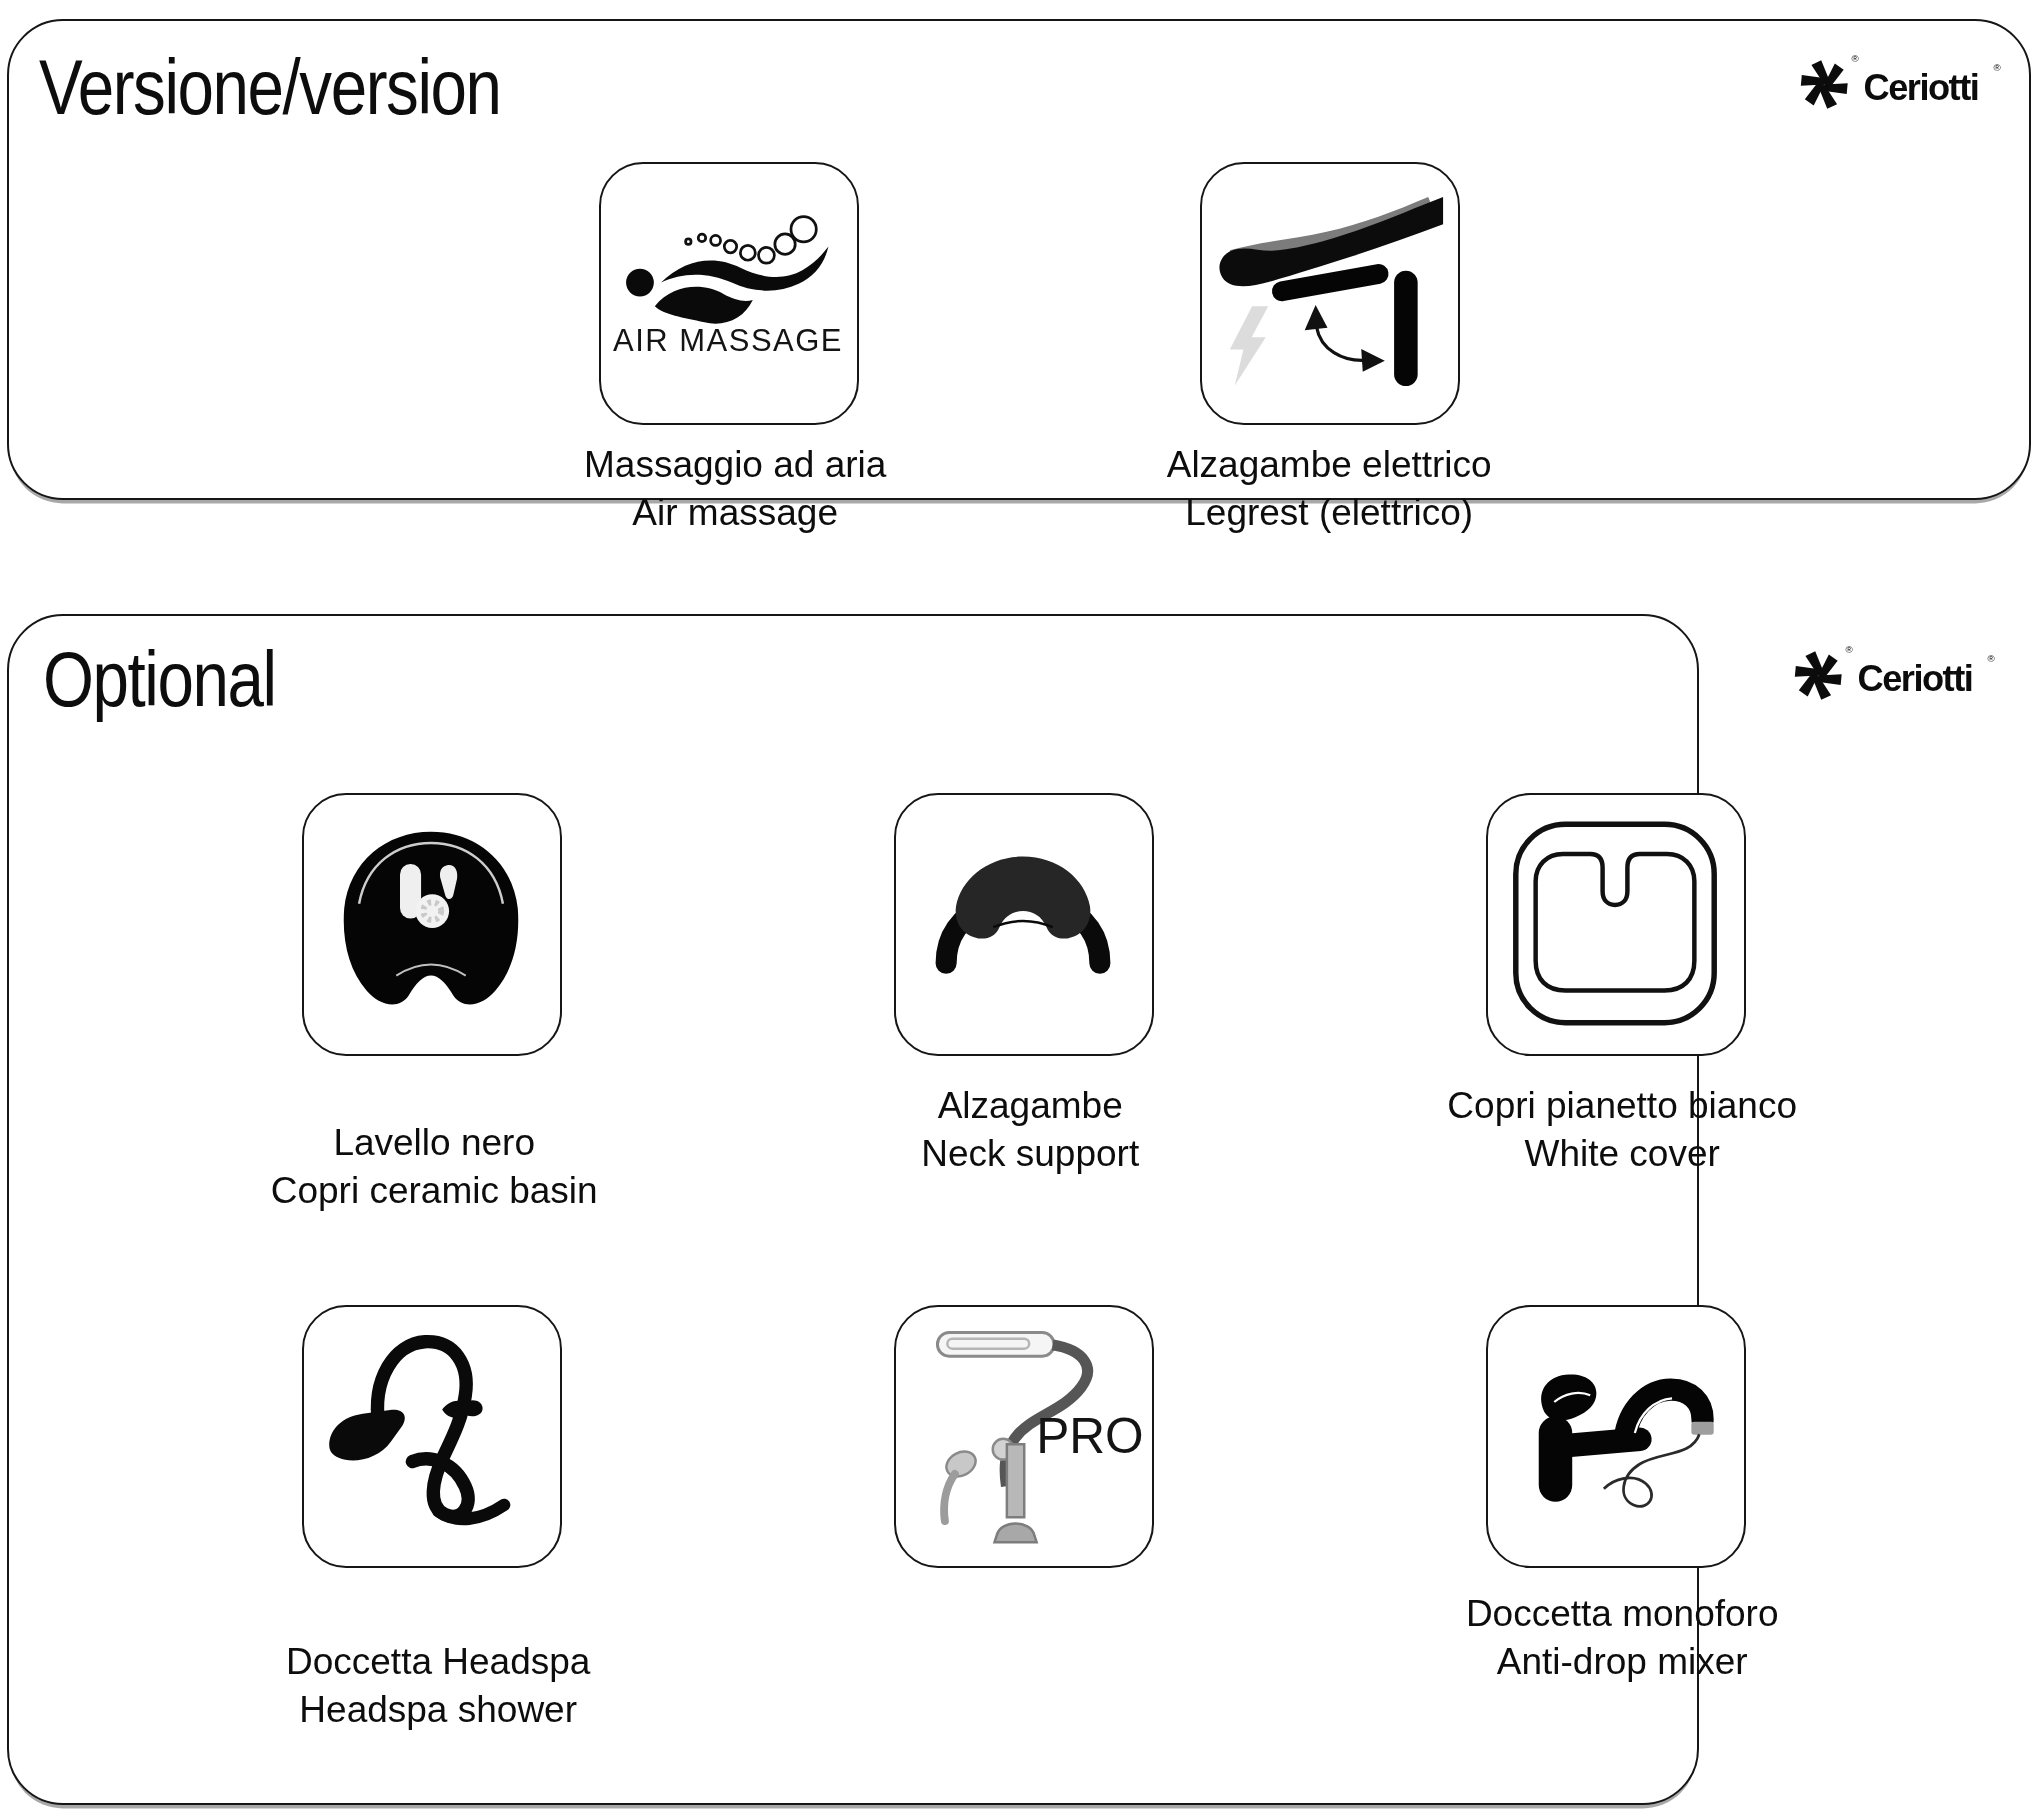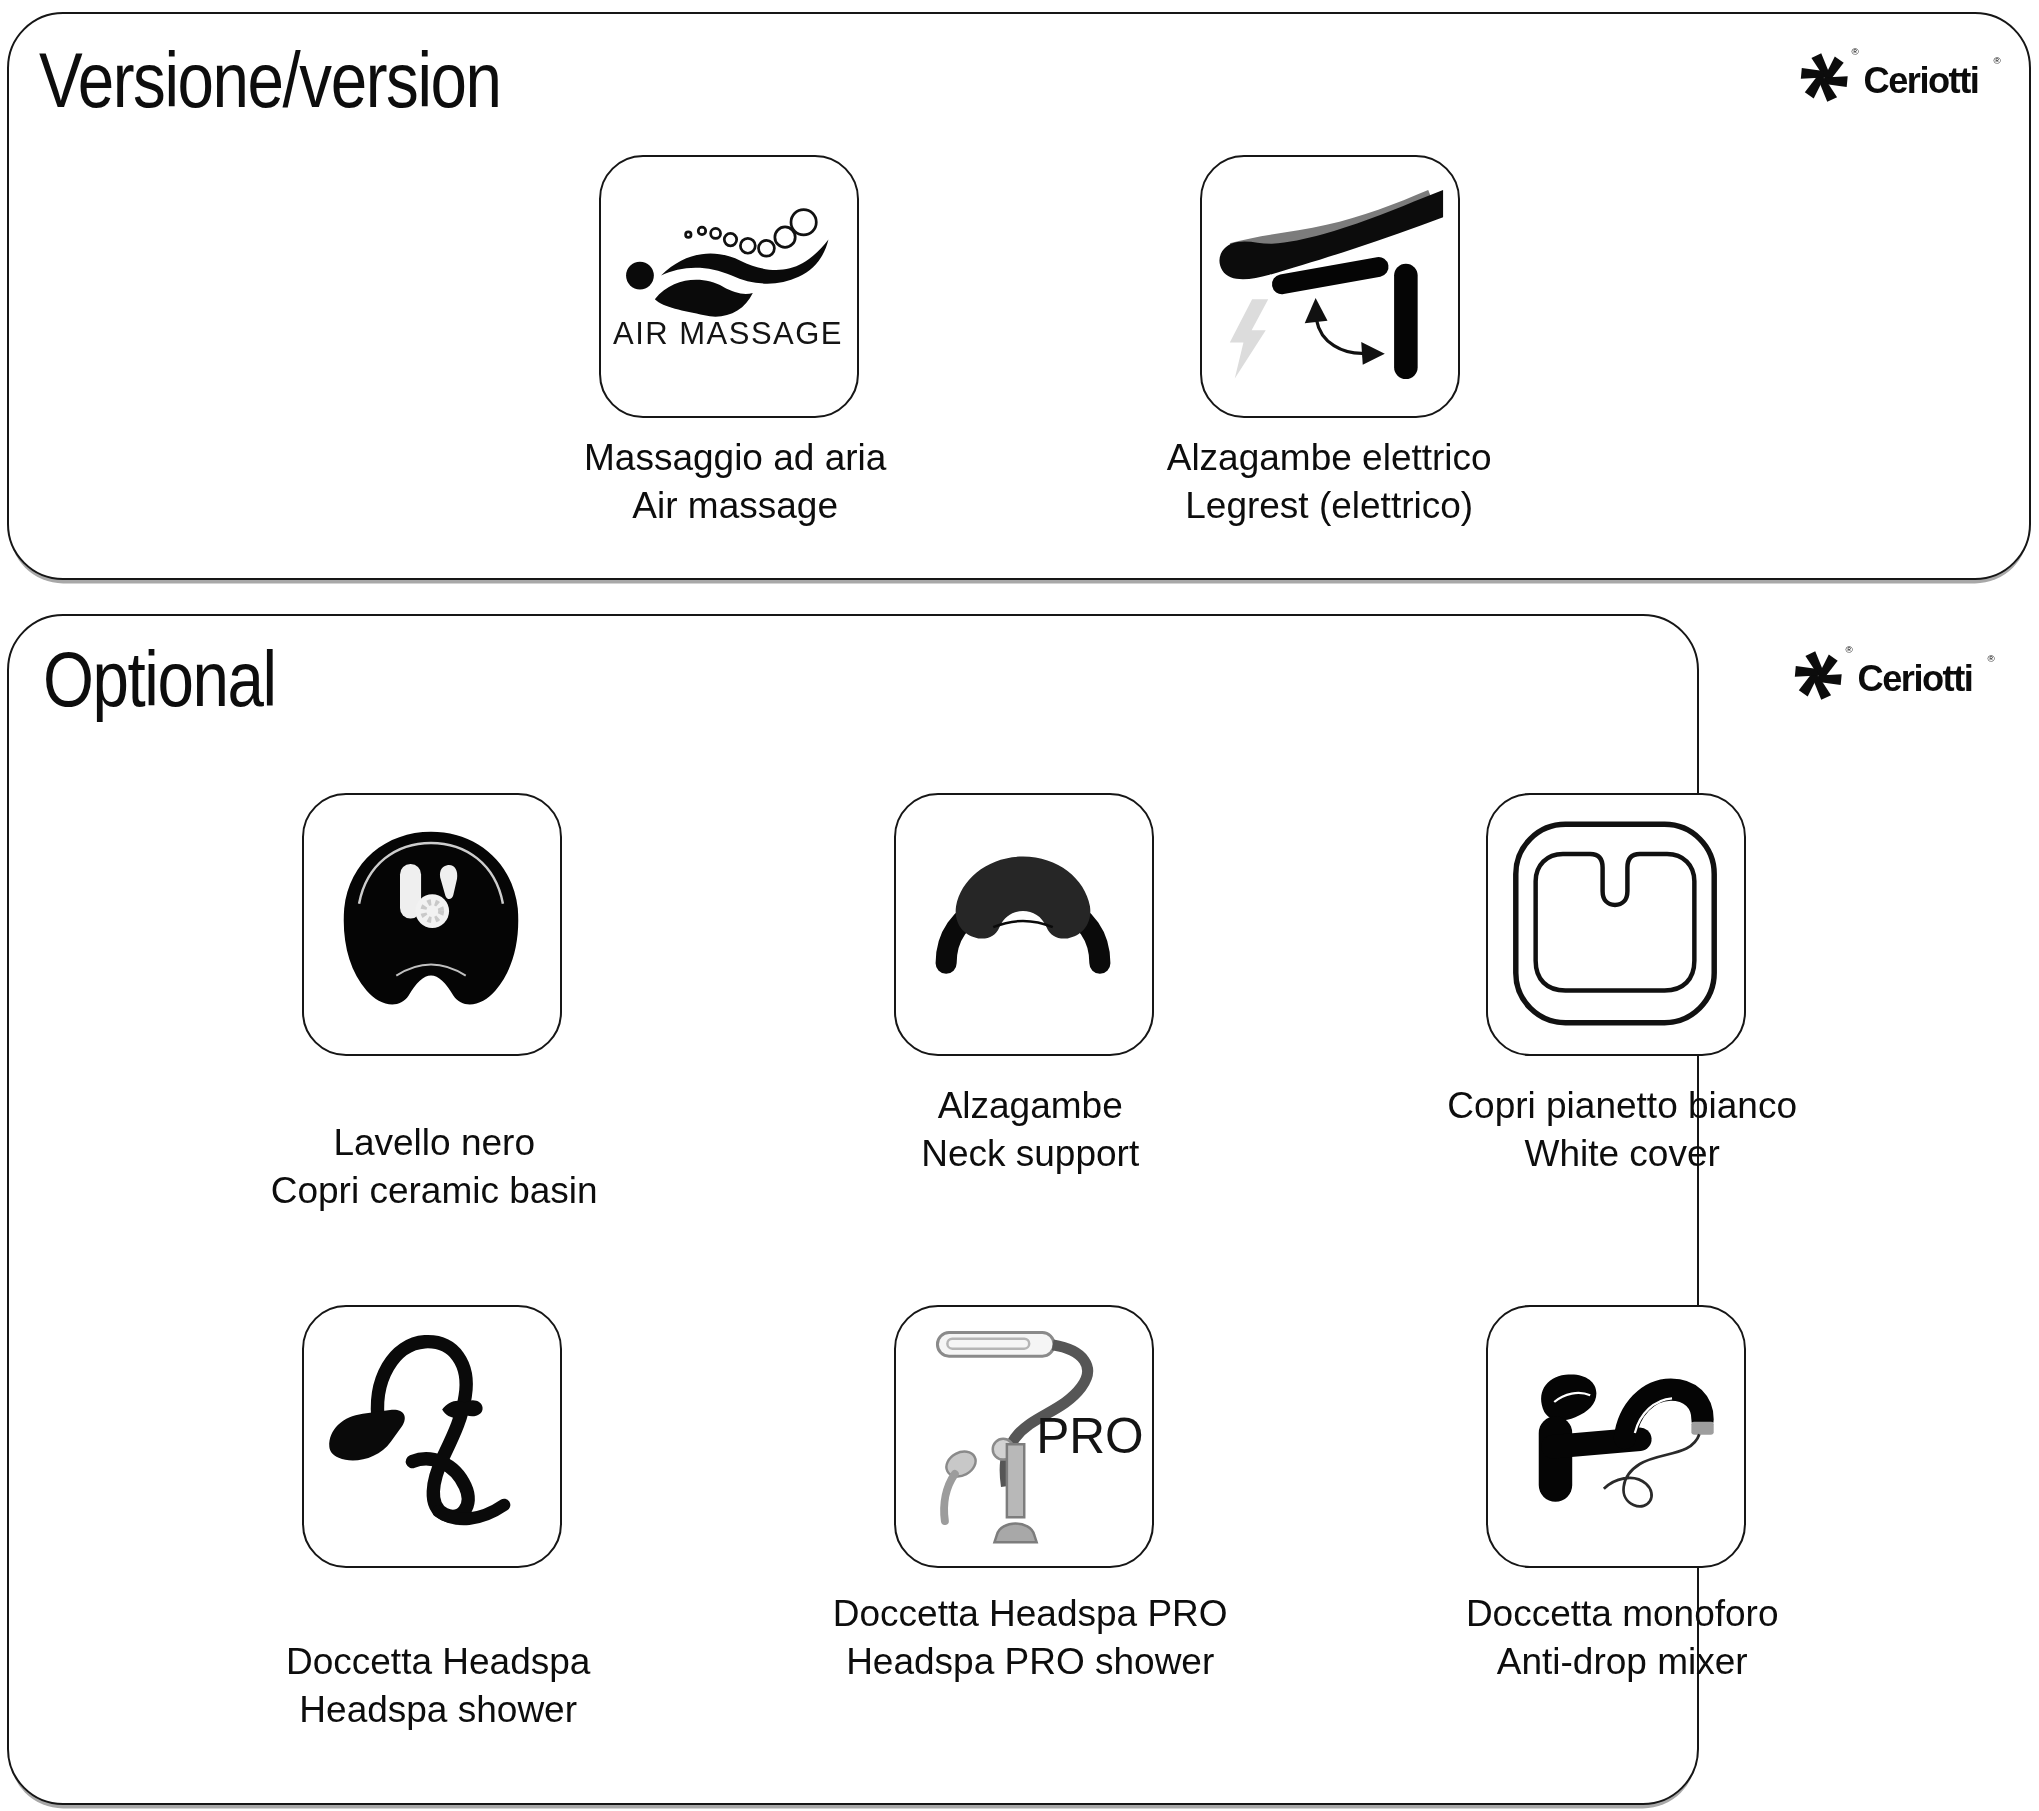--- a/index.html
+++ b/index.html
@@ -15,21 +15,21 @@
         border:2.5px solid #161616;border-radius:44px;}
   .tile svg{position:absolute;left:3.4px;top:3.4px;width:248px;height:251px;}
   .cap{position:absolute;width:573px;text-align:center;font-size:37px;line-height:48px;white-space:nowrap;}
   svg text{font-family:"Liberation Sans", sans-serif;}
 </style>
 </head>
 <body>
 
 <div id="page">
 
-  <div class="panel" style="left:6.7px;top:12px;width:2024px;height:568px;">
+  <div class="panel" style="left:6.7px;top:19px;width:2024px;height:481px;">
     <div class="sec-title" style="left:30px;top:27px;">Versione/version</div>
 
     <svg class="brand" style="left:1779px;top:23.6px;" viewBox="0 0 290 100">
       <g fill="#0c0c0c">
         <path d="M48,52 L31,26 L44,20 L55,47 Z"></path>
         <path d="M48,52 L31,26 L44,20 L55,47 Z" transform="rotate(60 48 52)"></path>
         <path d="M48,52 L31,26 L44,20 L55,47 Z" transform="rotate(120 48 52)"></path>
         <path d="M48,52 L31,26 L44,20 L55,47 Z" transform="rotate(180 48 52)"></path>
         <path d="M48,52 L31,26 L44,20 L55,47 Z" transform="rotate(240 48 52)"></path>
         <path d="M48,52 L31,26 L44,20 L55,47 Z" transform="rotate(300 48 52)"></path>
@@ -156,24 +156,20 @@
         <rect x="19.5" y="11" width="33" height="4" rx="2" fill="none" stroke="#b5b5b5" stroke-width="1"></rect>
         <path d="M62,13.5 C74.5,15.5 79.5,22.5 73.5,30.5 C66,40.5 53.5,42 46.8,51 C42.3,57.2 42.3,63.5 43.3,70.5" stroke="#565656" stroke-width="4.4" fill="none"></path>
         <circle cx="42" cy="55.5" r="4.2" fill="#d2d2d2" stroke="#8a8a8a" stroke-width="1"></circle>
         <path d="M43.5,53.5 L50.5,53.5 L50.5,83 L43.5,83 Z" fill="#b8b8b8" stroke="#7d7d7d" stroke-width="1"></path>
         <path d="M39.5,90 C41,84 53,84 54.5,90 L55.5,93 L38.5,93 Z" fill="#a8a8a8" stroke="#7d7d7d" stroke-width="1"></path>
         <ellipse cx="25" cy="61.5" rx="6.2" ry="4.6" transform="rotate(-28 25 61.5)" fill="#c8c8c8" stroke="#8a8a8a" stroke-width="1"></ellipse>
         <path d="M22.5,65.5 C19,70.5 17.5,77.5 18.5,84.5" stroke="#9c9c9c" stroke-width="3.2" fill="none" stroke-linecap="round"></path>
         <text x="77" y="57" text-anchor="middle" font-size="20" fill="#141414">PRO</text>
       </svg>
     </div>
-    <div class="cap" style="left:735px;top:974px;">
-      <span>Doccetta Headspa PRO</span><br>
-      <span>Headspa PRO shower</span>
-    </div>
 
     <div class="tile" style="left:1477px;top:689px;">
       <svg viewBox="0 0 100 100">
         <path fill="#050505" d="M21.5,40.5 C18,33 22,26.5 30,25.5 C37.5,24.6 42.5,28 42.5,33 C42.5,37.3 39.3,40.5 34,42.6 C28.7,44.7 24,44.6 21.5,40.5 Z"></path>
         <path d="M25.5,36.5 C29.5,33 35.5,31.8 40,33.8" stroke="#ffffff" stroke-width="0.9" fill="none"></path>
         <line x1="26" y1="49" x2="26" y2="70" stroke="#050505" stroke-width="13.5" stroke-linecap="round"></line>
         <line x1="25" y1="54.5" x2="60" y2="51.5" stroke="#050505" stroke-width="9.5" stroke-linecap="round"></line>
         <path d="M54,51 C55.5,39.5 63.5,31.5 72.5,31.5 C80.5,31.5 85.3,36.5 85.3,43.5" stroke="#050505" stroke-width="9" fill="none" stroke-linecap="round"></path>
         <path d="M58,49 C60,41 66,35.5 73,35" stroke="#ffffff" stroke-width="0.9" fill="none"></path>
         <rect x="80.8" y="44.5" width="9" height="5.2" rx="1" fill="#9e9e9e"></rect>

